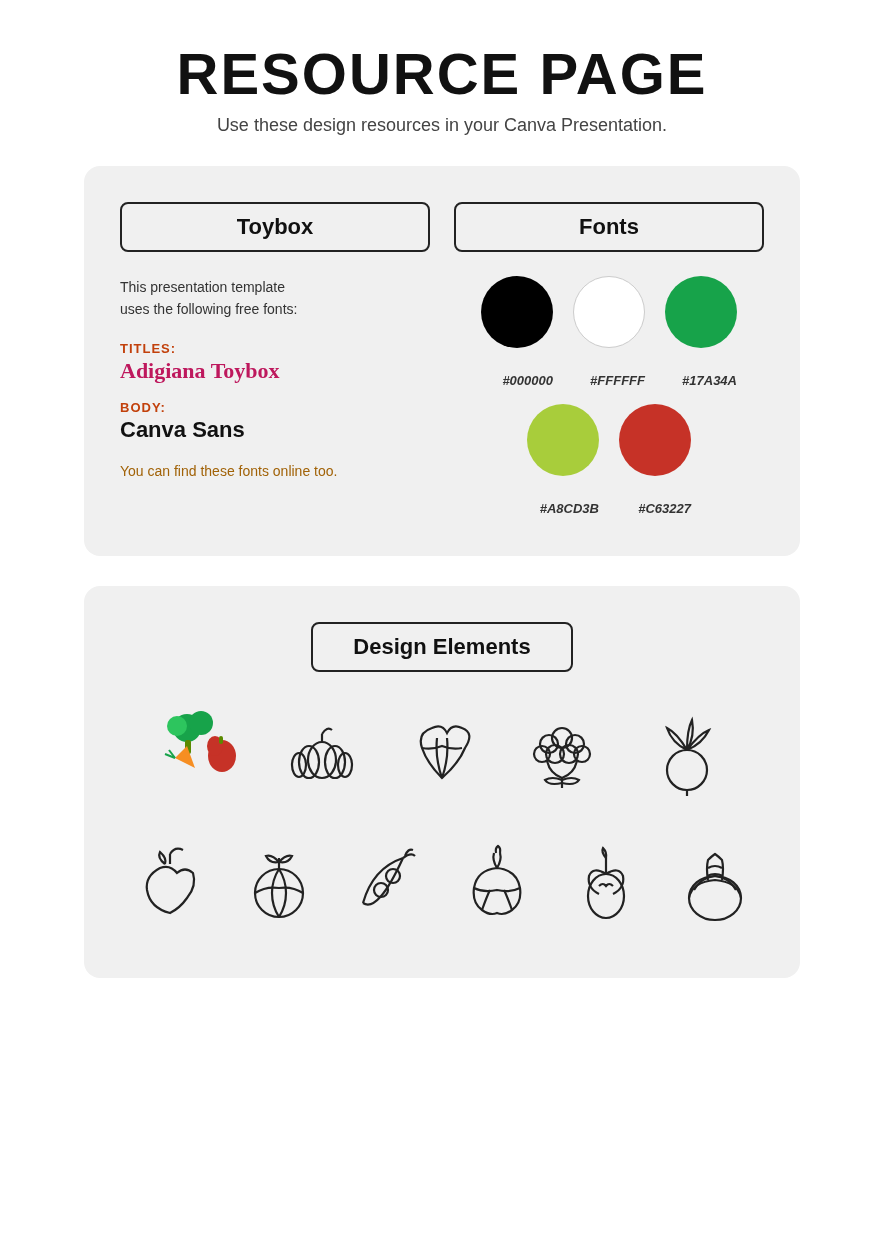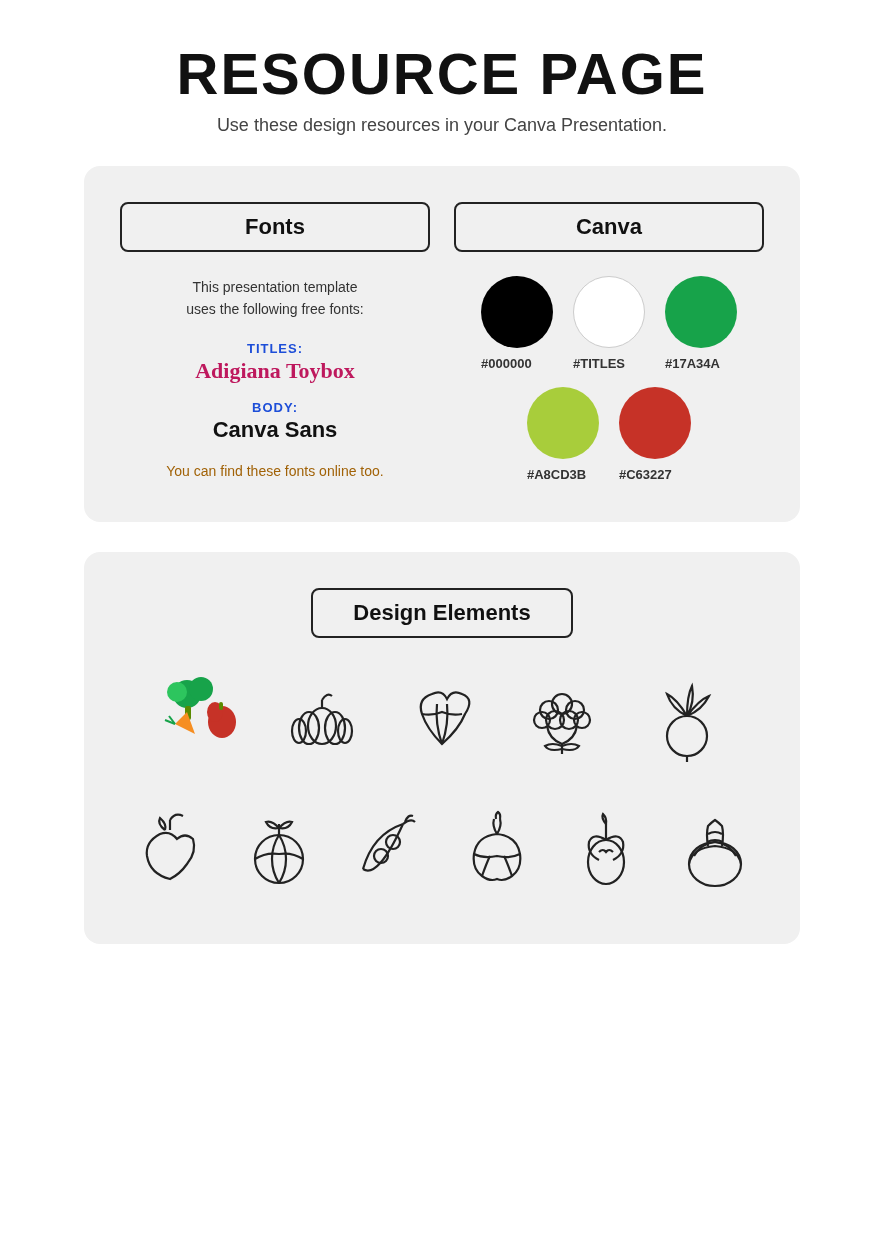--- a/index.html
+++ b/index.html
@@ -49,32 +49,31 @@
       text-align: center;
       padding: 10px 0;
       margin-bottom: 24px;
     }
     .panel-header span {
       font-size: 22px;
       font-weight: 800;
       color: #111;
     }
     .fonts-content {
-      text-align: center;
     }
     .fonts-content .desc {
       font-size: 14px;
       color: #333;
       line-height: 1.6;
       margin-bottom: 20px;
     }
     .font-label {
       font-size: 13px;
       font-weight: 800;
-      color: #1d4ed8;
+      color: #c2410c;
       letter-spacing: 1px;
       margin-bottom: 2px;
     }
     .font-name-title {
       font-size: 22px;
       font-weight: 800;
       color: #be185d;
       margin-bottom: 16px;
       font-family: Georgia, serif;
     }
@@ -96,22 +95,23 @@
       gap: 16px;
     }
     .color-row {
       display: flex;
       gap: 20px;
       justify-content: center;
     }
     .color-item {
       display: flex;
       flex-direction: column;
-      align-items: flex-start;
-      gap: 8px;
+      align-items: flex-end;
+      gap: 25px;
+      font-style: italic;
     }
     .color-circle {
       width: 72px;
       height: 72px;
       border-radius: 50%;
     }
     .color-circle.white-circle {
       border: 1px solid #ccc;
     }
     .color-hex {
@@ -150,48 +150,48 @@
   <div class="header">
     <h1>RESOURCE PAGE</h1>
     <p>Use these design resources in your Canva Presentation.</p>
   </div>
 
   <div class="section-card">
     <div class="fonts-colors-row">
 
       <div class="fonts-panel">
         <div class="panel-header">
-          <span>Fonts</span>
+          <span>Toybox</span>
         </div>
         <div class="fonts-content">
           <p class="desc">
             <span>This presentation template</span><br>
             <span>uses the following free fonts:</span>
           </p>
           <p class="font-label">TITLES:</p>
           <p class="font-name-title">Adigiana Toybox</p>
           <p class="font-label">BODY:</p>
           <p class="font-name-body">Canva Sans</p>
           <p class="find-fonts">You can find these fonts online too.</p>
         </div>
       </div>
 
       <div class="colors-panel">
         <div class="panel-header">
-          <span>Canva</span>
+          <span>Fonts</span>
         </div>
         <div class="colors-content">
           <div class="color-row">
             <div class="color-item">
               <div class="color-circle" style="background:#000000;"></div>
               <span class="color-hex">#000000</span>
             </div>
             <div class="color-item">
               <div class="color-circle white-circle" style="background:#FFFFFF;"></div>
-              <span class="color-hex">#TITLES</span>
+              <span class="color-hex">#FFFFFF</span>
             </div>
             <div class="color-item">
               <div class="color-circle" style="background:#17A34A;"></div>
               <span class="color-hex">#17A34A</span>
             </div>
           </div>
           <div class="color-row">
             <div class="color-item">
               <div class="color-circle" style="background:#A8CD3B;"></div>
               <span class="color-hex">#A8CD3B</span>

